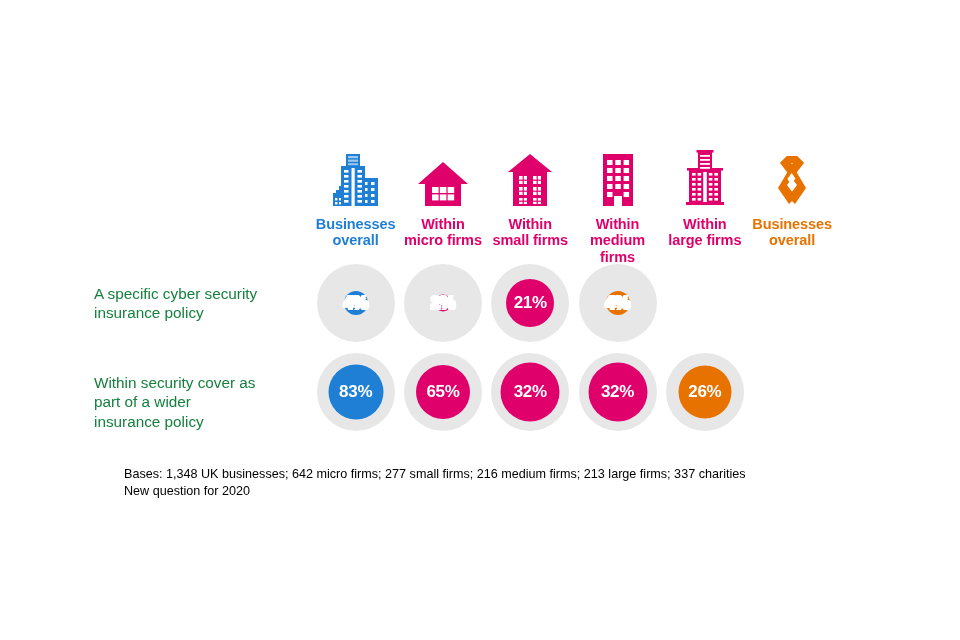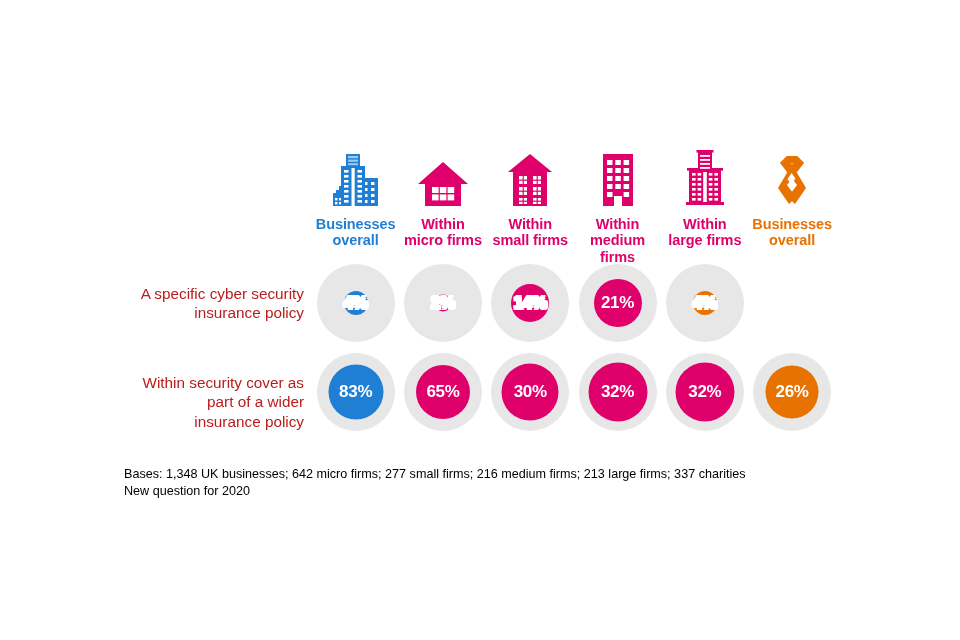--- a/index.html
+++ b/index.html
@@ -47,24 +47,24 @@
     text-align: center;
     white-space: pre-line;
     letter-spacing: -0.1px;
   }
 
   
   .row-label {
     position: absolute;
     right: 0;
     width: 210px;
-    text-align: right;
+    text-align: left;
     font-size: 15.3px;
     line-height: 1.26;
-    color: #b91c1c;
+    color: #15803d;
     white-space: pre-line;
   }
   .label-block {
     position: absolute;
     left: 92px;
     width: 212px;
   }
   #label-row-0 { top: 284px; }
   #label-row-1 { top: 373px; }
 
@@ -362,25 +362,20 @@
         <div class="bubble-fg" style="width:24px;height:24px;background:#1f7fd4"></div>
         <div class="bubble-value">4%</div>
       </div>
       <div class="cell">
         <div class="bubble-bg"></div>
         <div class="bubble-fg" style="width:17px;height:17px;background:#e0006c"></div>
         <div class="bubble-value">2%</div>
       </div>
       <div class="cell">
         <div class="bubble-bg"></div>
-        <div class="bubble-fg" style="width:38px;height:38px;background:#e0006c"></div>
-        <div class="bubble-value">14%</div>
-      </div>
-      <div class="cell">
-        <div class="bubble-bg"></div>
         <div class="bubble-fg" style="width:48px;height:48px;background:#e0006c"></div>
         <div class="bubble-value plain">21%</div>
       </div>
       <div class="cell">
         <div class="bubble-bg"></div>
         <div class="bubble-fg" style="width:24px;height:24px;background:#e87200"></div>
         <div class="bubble-value">4%</div>
       </div>
     </div>
 
@@ -390,25 +385,20 @@
         <div class="bubble-fg" style="width:55px;height:55px;background:#1f7fd4"></div>
         <div class="bubble-value plain">83%</div>
       </div>
       <div class="cell">
         <div class="bubble-bg"></div>
         <div class="bubble-fg" style="width:54px;height:54px;background:#e0006c"></div>
         <div class="bubble-value plain">65%</div>
       </div>
       <div class="cell">
         <div class="bubble-bg"></div>
-        <div class="bubble-fg" style="width:57px;height:57px;background:#e0006c"></div>
-        <div class="bubble-value plain">30%</div>
-      </div>
-      <div class="cell">
-        <div class="bubble-bg"></div>
         <div class="bubble-fg" style="width:59px;height:59px;background:#e0006c"></div>
         <div class="bubble-value plain">32%</div>
       </div>
       <div class="cell">
         <div class="bubble-bg"></div>
         <div class="bubble-fg" style="width:59px;height:59px;background:#e0006c"></div>
         <div class="bubble-value plain">32%</div>
       </div>
       <div class="cell">
         <div class="bubble-bg"></div>

